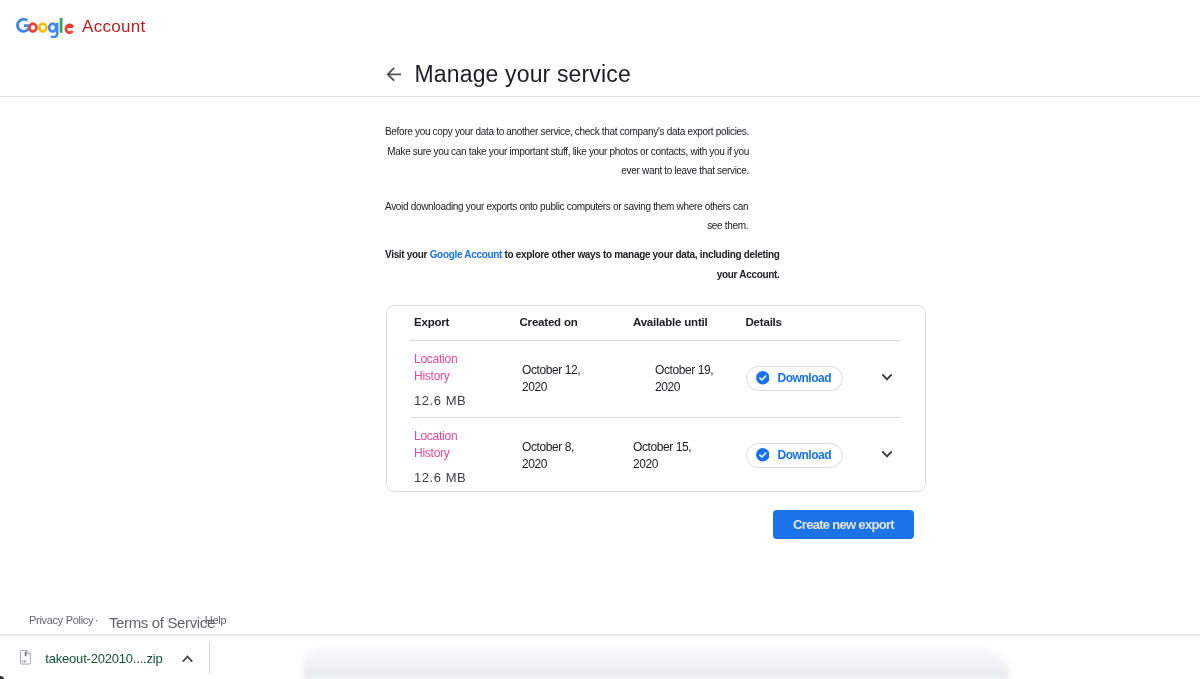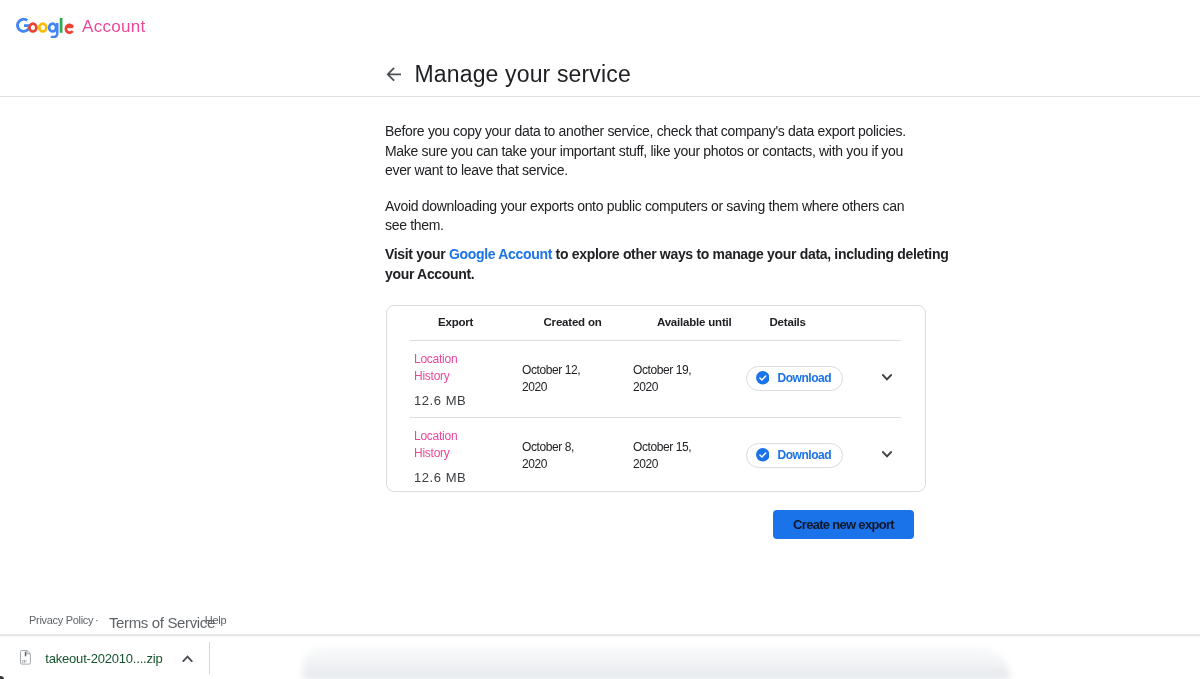--- a/index.html
+++ b/index.html
@@ -1,38 +1,38 @@
 <!DOCTYPE html>
 <html><head>
 <meta charset="utf-8">
 <style>
   html,body{margin:0;padding:0;}
   body{width:1200px;height:679px;background:#fff;font-family:"Liberation Sans",sans-serif;overflow:hidden;position:relative;}
   .abs{position:absolute;}
-  .body14{font-size:14px;line-height:19.2px;color:#202124;letter-spacing:-0.32px;}
-  .th{font-size:11.5px;font-weight:bold;color:#202124;letter-spacing:-0.2px;margin-left:24px;}
+  .body14{font-size:10px;line-height:19.2px;color:#202124;letter-spacing:-0.32px;text-align:right;}
+  .th{font-size:11.5px;font-weight:bold;color:#202124;letter-spacing:-0.2px;}
   .cell{font-size:12px;line-height:17.5px;color:#ec4899;letter-spacing:-0.25px;}
   .date{font-size:12px;line-height:17.5px;color:#202124;letter-spacing:-0.4px;}
 </style>
 </head>
 <body>
 
 <svg class="abs" style="left:16px;top:16.6px;" width="60" height="21" viewBox="0 0 60 21">
   <g fill="none" stroke-linecap="butt">
     <path d="M 11.3 3.4 A 6.1 6.1 0 1 0 13.7 8.6 L 8.0 8.6" stroke="#4285F4" stroke-width="2.9"></path>
     <ellipse cx="16.9" cy="10.55" rx="3.5" ry="3.9" stroke="#EA4335" stroke-width="2.7"></ellipse>
     <ellipse cx="26.8" cy="10.55" rx="3.5" ry="3.9" stroke="#FBBC05" stroke-width="2.7"></ellipse>
     <ellipse cx="36.6" cy="10.55" rx="3.5" ry="3.9" stroke="#4285F4" stroke-width="2.7"></ellipse>
     <path d="M 41.2 6.0 V 16.0 A 3.6 3.6 0 0 1 35.2 19.2" stroke="#4285F4" stroke-width="2.6"></path>
     <path d="M 45.1 1.0 V 15.8" stroke="#34A853" stroke-width="2.8"></path>
     <path d="M 56.9 10.1 A 3.7 3.9 0 1 0 56.6 13.9" stroke="#EA4335" stroke-width="2.7"></path>
     <path d="M 49.7 10.0 H 56.9" stroke="#EA4335" stroke-width="2.4"></path>
   </g>
 </svg>
-<div class="abs" style="left:82px;top:16.7px;font-size:17px;letter-spacing:0.3px;color:#ec4899;">Account</div>
+<div class="abs" style="left:82px;top:16.7px;font-size:17px;letter-spacing:0.3px;color:#b91c1c;">Account</div>
 
 <div class="abs" style="left:0;top:0;width:1200px;height:96px;border-bottom:1px solid #dfe1e3;"></div>
 <svg class="abs" style="left:385.5px;top:66.5px;" width="15" height="15" viewBox="0 0 15 15">
   <path d="M7.6 1.4 L1.7 7.3 L7.6 13.2 M2 7.3 L14.6 7.3" stroke="#4d5156" stroke-width="1.8" fill="none" stroke-linecap="round" stroke-linejoin="round"></path>
 </svg>
 <div class="abs" style="left:414.5px;top:60.5px;font-size:23px;line-height:26px;color:#202124;letter-spacing:0.15px;">Manage your service</div>
 
 <div class="abs body14" style="left:385px;top:122.3px;white-space:nowrap;">
   Before you copy your data to another service, check that company's data export policies.<br>
   Make sure you can take your important stuff, like your photos or contacts, with you if you<br>
@@ -51,21 +51,21 @@
 
 <div class="abs th" style="left:414px;top:315.6px;">Export</div>
 <div class="abs th" style="left:519.5px;top:315.6px;">Created on</div>
 <div class="abs th" style="left:633px;top:315.6px;">Available until</div>
 <div class="abs th" style="left:745.5px;top:315.6px;text-align:right;">Details</div>
 <div class="abs" style="left:410px;top:339.5px;width:491px;height:1px;background:#dadce0;"></div>
 
 <div class="abs cell" style="left:414px;top:350.6px;">Location<br>History</div>
 <div class="abs" style="left:414px;top:393.3px;font-size:13px;letter-spacing:0.55px;color:#3c4043;">12.6 MB</div>
 <div class="abs date" style="left:522px;top:361.6px;">October 12,<br>2020</div>
-<div class="abs date" style="left:633px;top:361.6px;">October 19,<br>2020</div>
+<div class="abs date" style="left:655px;top:361.6px;">October 19,<br>2020</div>
 <div class="abs" style="left:745.5px;top:365.5px;width:95.5px;height:23px;border:1px solid #dadce0;border-radius:13px;display:flex;align-items:center;">
   <svg style="margin-left:9px;flex:none;" width="13.5" height="13.5" viewBox="0 0 24 24">
       <circle cx="12" cy="12" r="12" fill="#1a73e8"></circle>
       <path d="M7 12.5 L10.5 16 L17.2 9" stroke="#fff" stroke-width="2.6" fill="none" stroke-linecap="round" stroke-linejoin="round"></path>
     </svg>
   <span style="margin-left:8.5px;font-size:12px;letter-spacing:-0.45px;color:#1a73e8;font-weight:bold;">Download</span>
 </div>
 <svg class="abs" style="left:881.5px;top:374.3px;" width="10" height="7" viewBox="0 0 10 7">
     <path d="M1 1.1 L5 5.4 L9 1.1" stroke="#3c4043" stroke-width="2" fill="none" stroke-linecap="round"></path>
   </svg>
@@ -80,21 +80,21 @@
   <svg style="margin-left:9px;flex:none;" width="13.5" height="13.5" viewBox="0 0 24 24">
       <circle cx="12" cy="12" r="12" fill="#1a73e8"></circle>
       <path d="M7 12.5 L10.5 16 L17.2 9" stroke="#fff" stroke-width="2.6" fill="none" stroke-linecap="round" stroke-linejoin="round"></path>
     </svg>
   <span style="margin-left:8.5px;font-size:12px;letter-spacing:-0.45px;color:#1a73e8;font-weight:bold;">Download</span>
 </div>
 <svg class="abs" style="left:881.5px;top:451.3px;" width="10" height="7" viewBox="0 0 10 7">
     <path d="M1 1.1 L5 5.4 L9 1.1" stroke="#3c4043" stroke-width="2" fill="none" stroke-linecap="round"></path>
   </svg>
 
-<div class="abs" style="left:773px;top:510px;width:141px;height:29px;background:#1a73e8;border-radius:4px;color:#0f172a;font-size:13px;font-weight:bold;letter-spacing:-0.7px;display:flex;align-items:center;justify-content:center;">Create new export</div>
+<div class="abs" style="left:773px;top:510px;width:141px;height:29px;background:#1a73e8;border-radius:4px;color:#e5e5e5;font-size:13px;font-weight:bold;letter-spacing:-0.7px;display:flex;align-items:center;justify-content:center;">Create new export</div>
 
 <div class="abs" style="left:29px;top:614px;font-size:11px;letter-spacing:-0.3px;color:#5f6368;">Privacy Policy</div>
 <div class="abs" style="left:95px;top:614px;font-size:11px;color:#5f6368;">·</div>
 <div class="abs" style="left:108.9px;top:614px;font-size:15px;letter-spacing:-0.35px;color:#5f6368;">Terms of Service</div>
 <div class="abs" style="left:192px;top:614px;font-size:11px;color:#5f6368;">·</div>
 <div class="abs" style="left:204.8px;top:614px;font-size:11px;letter-spacing:-0.3px;color:#5f6368;">Help</div>
 
 <div class="abs" style="left:0;top:633.5px;width:1200px;height:2px;background:#e6e8ea;"></div>
 <div class="abs" style="left:0;top:635.5px;width:1200px;height:1px;background:#f4f5f6;"></div>
 

